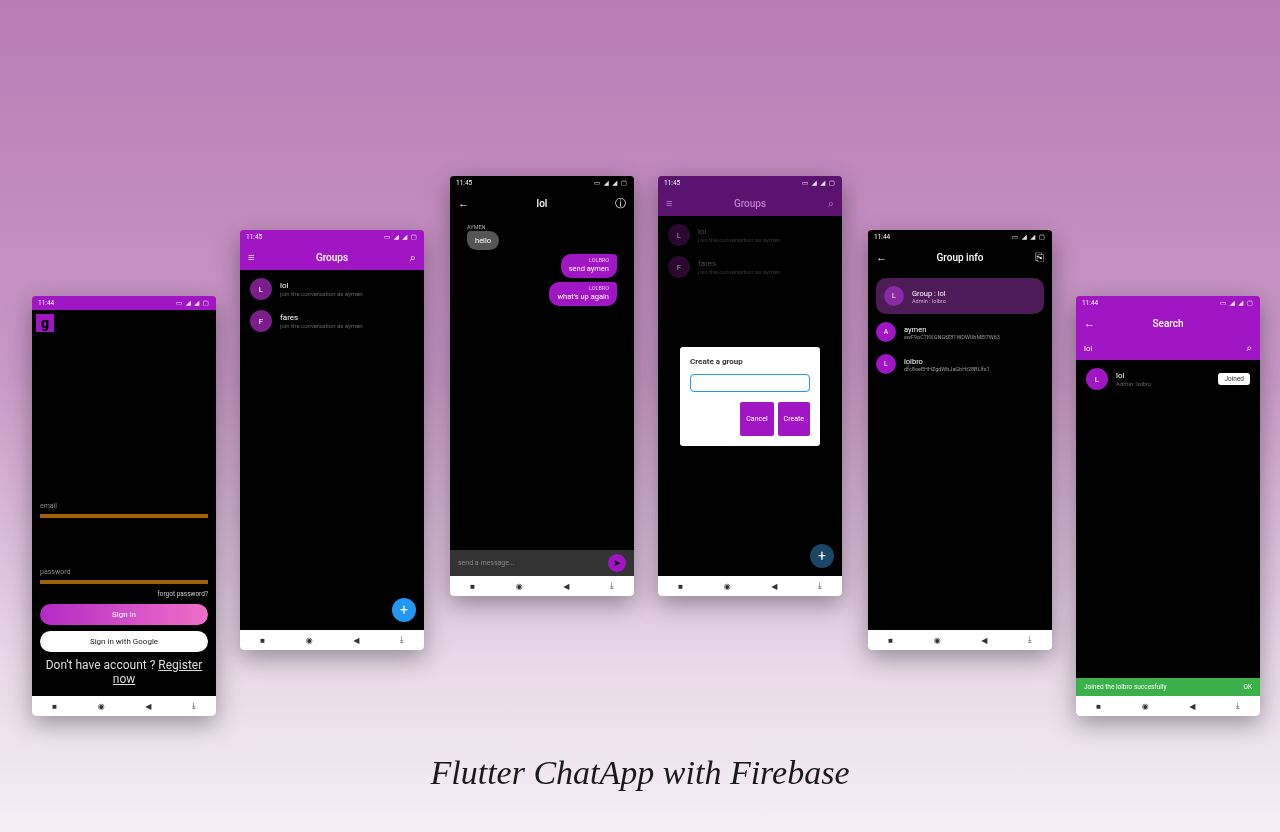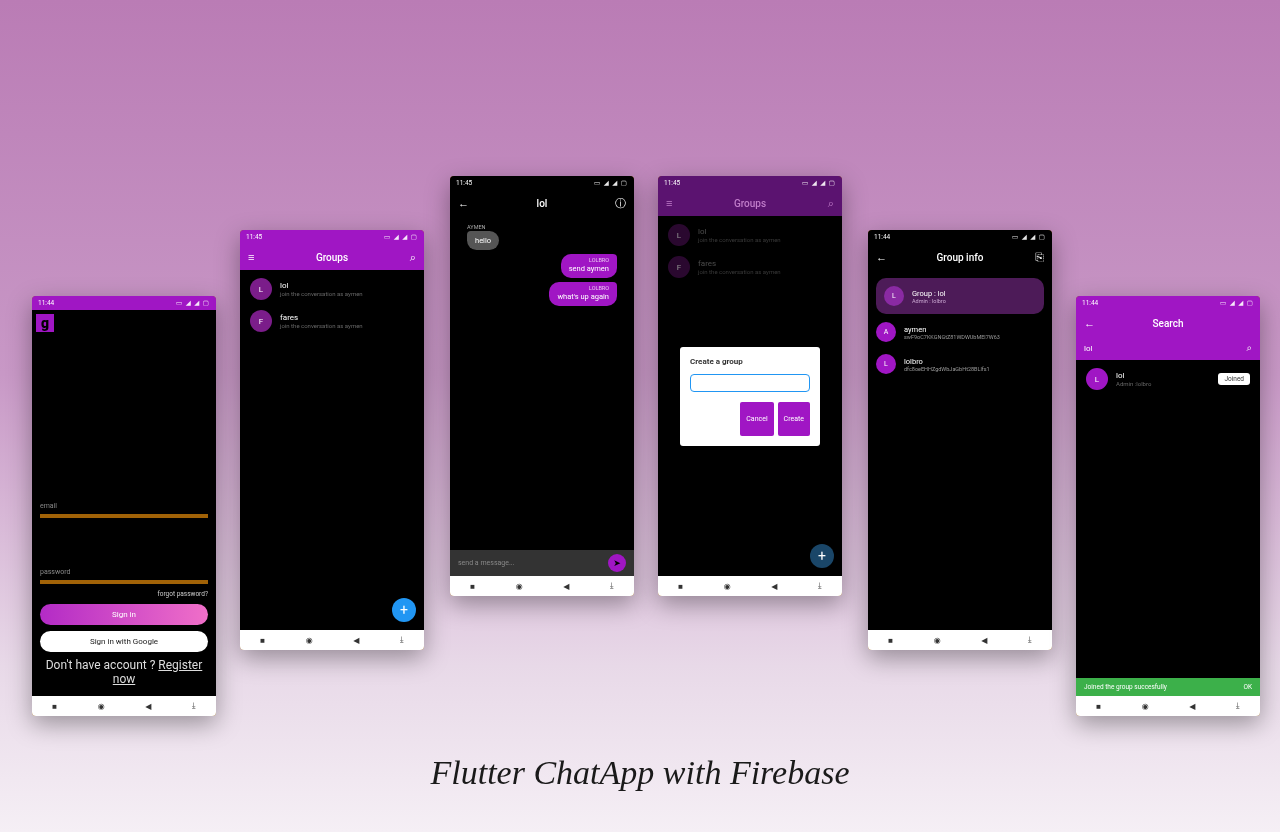--- a/index.html
+++ b/index.html
@@ -344,21 +344,21 @@
         <div class="grow">
           <div class="avatar" style="background:#a016c4;">L</div>
           <div style="flex:1;">
             <div class="gname">lol</div>
             <div class="gsub">Admin :lolbro</div>
           </div>
           <div class="chip">Joined</div>
         </div>
       </div>
       <div class="snack">
-        <span>Joined the group succesfully</span>
+        <span>Joined the lolbro succesfully</span>
         <span>OK</span>
       </div>
     </div>
     <div class="navbar">
       <span>■</span>
       <span>◉</span>
       <span>◀</span>
       <span>⤓</span>
     </div>
   </div>

